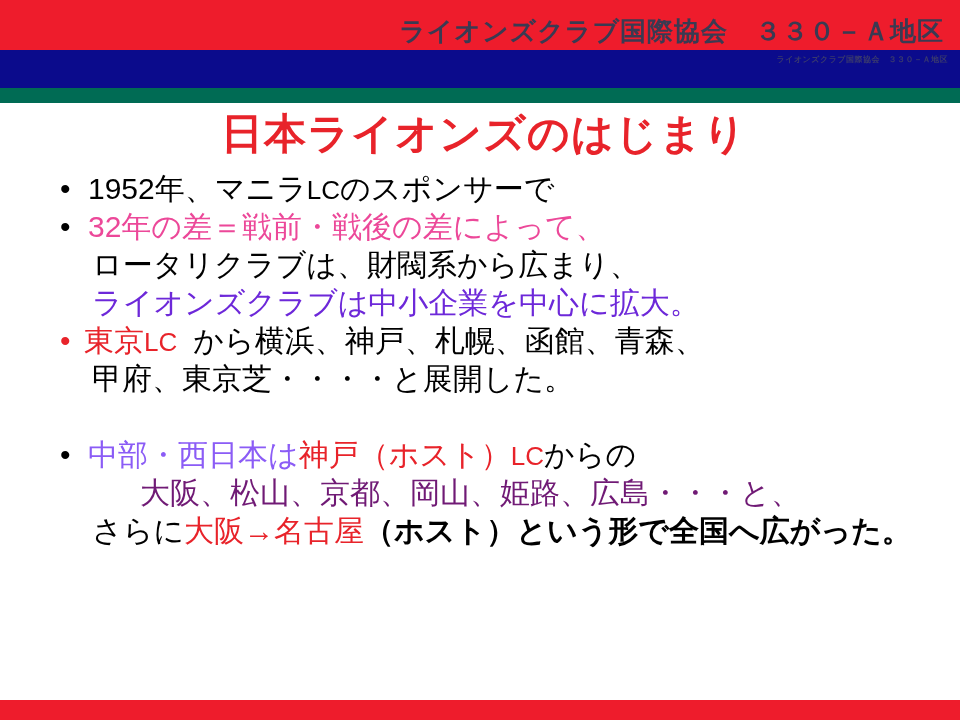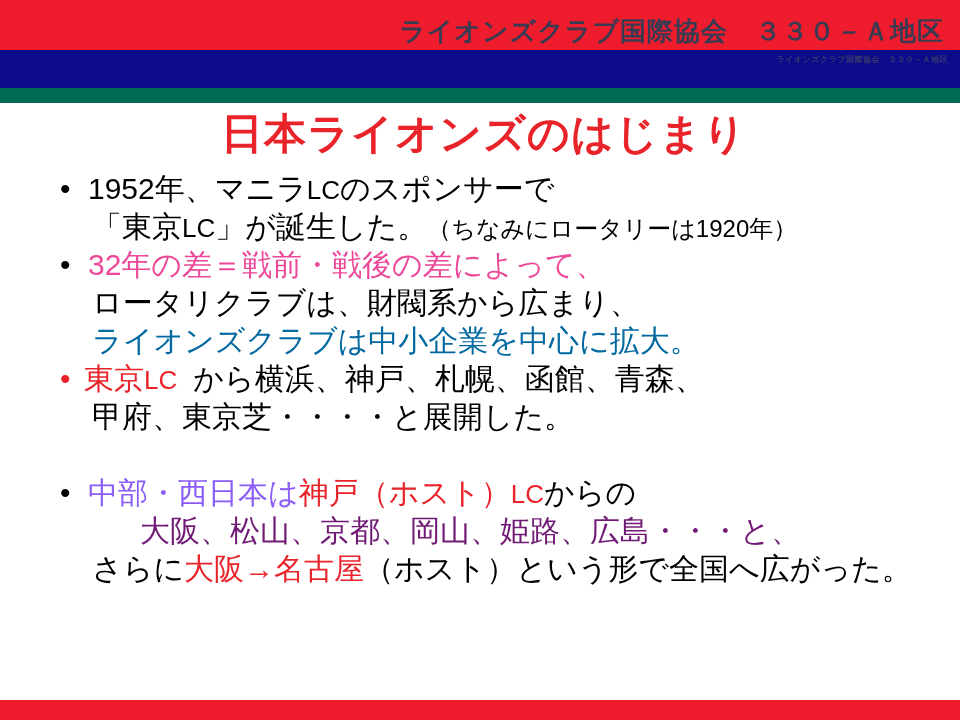--- a/index.html
+++ b/index.html
@@ -161,34 +161,33 @@
 
   <div class="header-title">ライオンズクラブ国際協会　３３０－Ａ地区</div>
 
   <div class="header-subtitle">ライオンズクラブ国際協会　３３０－Ａ地区</div>
 
   <div class="slide-title">日本ライオンズのはじまり</div>
 
   <div class="body-area" id="body-area">
       <div class="bullet-block">
         <div class="bullet-line first"><span class="bullet-marker">•</span><span style="color: rgb(0, 0, 0);">1952年、マニラ</span><span class="lc-latin" style="color: rgb(0, 0, 0);">LC</span><span style="color: rgb(0, 0, 0); text-align: right;">のスポンサーで</span></div>
-        <div class="bullet-line cont"><span style="color: rgb(0, 0, 0);">「東京</span><span class="lc-latin" style="color: rgb(0, 0, 0);">LC</span><span style="color: rgb(0, 0, 0);">」が誕生した。</span><span class="small-paren" style="color: rgb(0, 0, 0);">（ちなみにロータリーは1920年）</span></div>
       </div>
       <div class="bullet-block">
         <div class="bullet-line first"><span class="bullet-marker">•</span><span style="color: #ec4899;">32年の差＝戦前・戦後の差によって、</span></div>
         <div class="bullet-line cont"><span style="color: rgb(0, 0, 0);">ロータリクラブは、財閥系から広まり、</span></div>
-        <div class="bullet-line cont"><span style="color: #0369a1;">ライオンズクラブは中小企業を中心に拡大。</span></div>
+        <div class="bullet-line cont"><span style="color: #6d28d9;">ライオンズクラブは中小企業を中心に拡大。</span></div>
       </div>
       <div class="bullet-block">
         <div class="bullet-line first b3"><span class="bullet-marker red">•</span><span style="color: rgb(232, 35, 42);">東京</span><span class="lc-latin" style="color: rgb(232, 35, 42);">LC</span><span style="color: rgb(0, 0, 0); margin-left: 16px;">から横浜、神戸、札幌、函館、青森、</span></div>
         <div class="bullet-line cont"><span style="color: rgb(0, 0, 0);">甲府、東京芝・・・・と展開した。</span></div>
       </div>
       <div class="spacer"></div>
       <div class="bullet-block">
         <div class="bullet-line first"><span class="bullet-marker">•</span><span style="color: #8b5cf6; font-family: Liberation Mono, monospace;">中部・西日本は</span><span style="color: rgb(232, 35, 42);">神戸（ホスト）</span><span class="lc-latin" style="color: rgb(232, 35, 42);">LC</span><span style="color: rgb(0, 0, 0);">からの</span></div>
         <div class="bullet-line cont"><span style="color: #701a75; margin-left: 48px;">大阪、松山、京都、岡山、姫路、広島・・・と、</span></div>
-        <div class="bullet-line cont"><span style="color: rgb(0, 0, 0);">さらに</span><span style="color: rgb(232, 35, 42);">大阪→名古屋</span><span style="color: rgb(0, 0, 0);">（ホスト）という形で全国へ広がった。</span></div>
+        <div class="bullet-line cont"><span style="color: rgb(0, 0, 0);">さらに</span><span style="color: rgb(232, 35, 42);">大阪→名古屋</span><span style="color: rgb(0, 0, 0); font-weight: bold;">（ホスト）という形で全国へ広がった。</span></div>
       </div>
     </div>
 
   <div class="band-bottom-red"></div>
 
 </div>
 
 </body></html>

